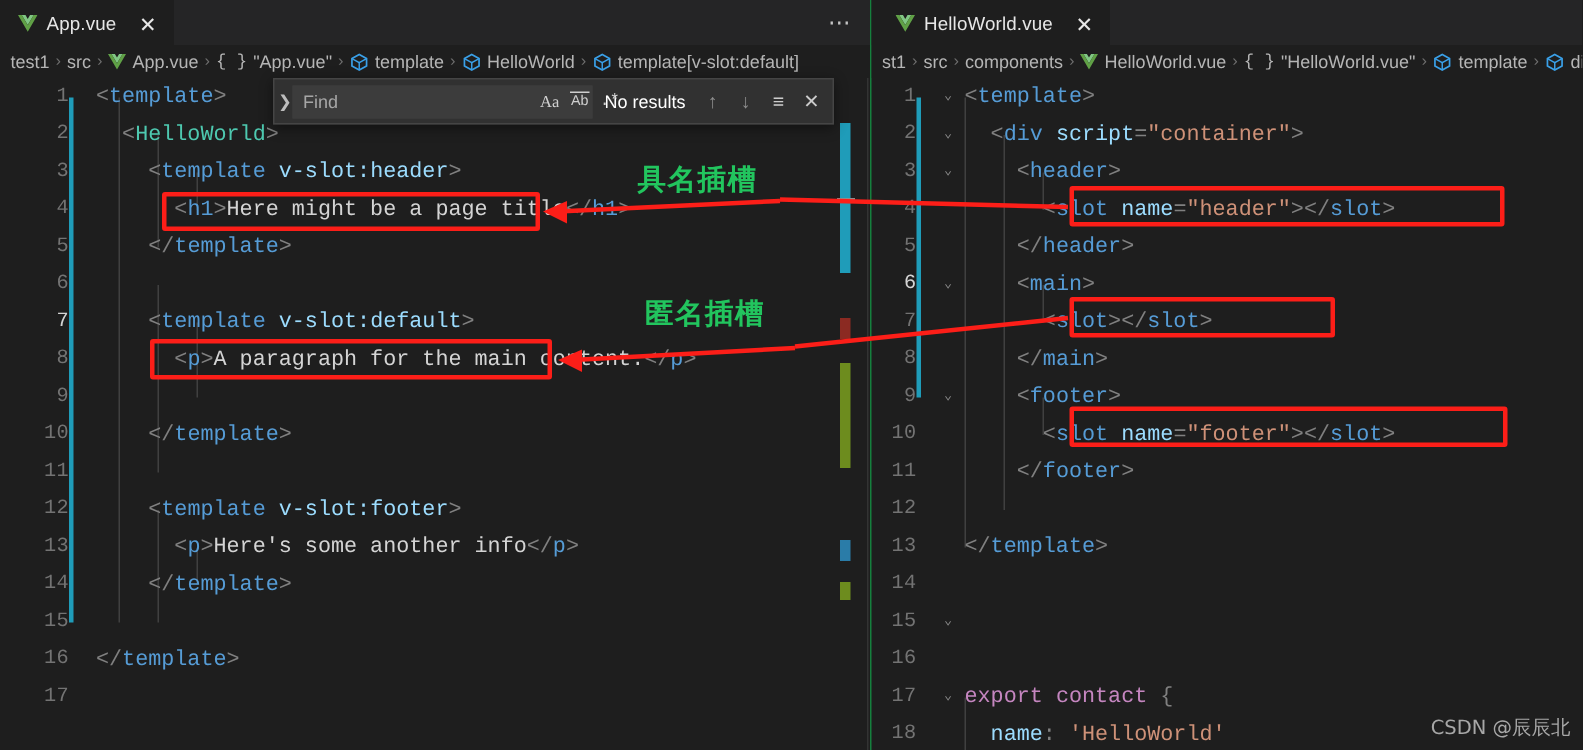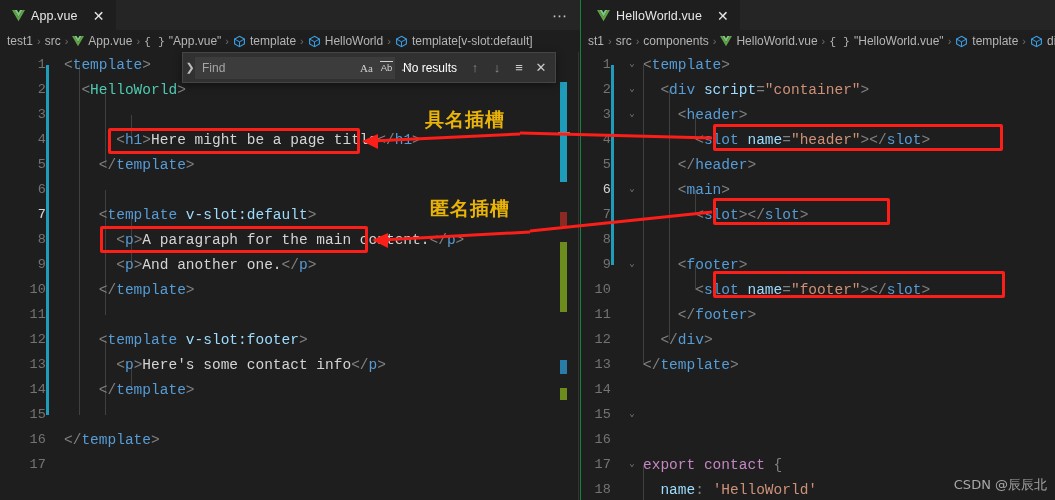--- a/index.html
+++ b/index.html
@@ -129,21 +129,21 @@
   
   .ruler { position: absolute; top: 52px; right: 0; width: 24px; bottom: 0; background: #1e1e1e; }
   .ruler-mark { position: absolute; left: 4px; width: 7px; }
   .ruler-line { position: absolute; left: 2px; width: 12px; height: 2px; background: #8d8d8d; }
   .pane-sep-line { position: absolute; top: 52px; bottom: 0; width: 1px; background: #333; }
 
   
   .anno { position: absolute; z-index: 30; pointer-events: none; }
   .redbox { border: 3px solid #fc1e18; border-radius: 2px; }
   .redlabel {
-    color: #eab308; font-size: 19px; font-weight: 700;
+    color: #22c55e; font-size: 19px; font-weight: 700;
     font-family: "DejaVu Sans", sans-serif; white-space: nowrap;
     letter-spacing: 1px;
   }
   .watermark {
     position: absolute; right: 8px; bottom: 6px; z-index: 35;
     color: #bfbfbf; font-size: 13px; opacity: .85;
     font-family: "DejaVu Sans", sans-serif; pointer-events: none;
   }
 </style>
 </head>
@@ -222,31 +222,31 @@
       <div class="guide" style="left:79px; top:13px; height:350px;"></div>
       <div class="guide" style="left:105px; top:38px; height:75px;"></div>
       <div class="guide" style="left:105px; top:138px; height:125px;"></div>
       <div class="guide" style="left:105px; top:288px; height:75px;"></div>
       <div class="guide" style="left:131px; top:63px; height:25px;"></div>
       <div class="guide" style="left:131px; top:163px; height:50px;"></div>
       <div class="guide" style="left:131px; top:313px; height:25px;"></div>
       <div class="code-rows" id="code-left">
           <div class="row"><span class="ln" style="width: 60px;">1</span><span class="code"><span class="t-punct">&lt;</span><span class="t-tag">template</span><span class="t-punct">&gt;</span></span></div>
           <div class="row"><span class="ln" style="width: 60px;">2</span><span class="code">  <span class="t-punct">&lt;</span><span class="t-comp">HelloWorld</span><span class="t-punct">&gt;</span></span></div>
-          <div class="row"><span class="ln" style="width: 60px;">3</span></div>
+          <div class="row"><span class="ln" style="width: 60px;">3</span><span class="code">    <span class="t-punct">&lt;</span><span class="t-tag">template</span><span class="t-text"> </span><span class="t-attr">v-slot:header</span><span class="t-punct">&gt;</span></span></div>
           <div class="row"><span class="ln" style="width: 60px;">4</span><span class="code">      <span class="t-punct">&lt;</span><span class="t-tag">h1</span><span class="t-punct">&gt;</span><span class="t-text">Here might be a page title</span><span class="t-punct">&lt;/</span><span class="t-tag">h1</span><span class="t-punct">&gt;</span></span></div>
           <div class="row"><span class="ln" style="width: 60px;">5</span><span class="code">    <span class="t-punct">&lt;/</span><span class="t-tag">template</span><span class="t-punct">&gt;</span></span></div>
           <div class="row"><span class="ln" style="width: 60px;">6</span><span class="code"></span></div>
           <div class="row active-line"><span class="ln" style="width: 60px;">7</span><span class="code">    <span class="t-punct">&lt;</span><span class="t-tag">template</span><span class="t-text"> </span><span class="t-attr">v-slot:default</span><span class="t-punct">&gt;</span></span></div>
           <div class="row"><span class="ln" style="width: 60px;">8</span><span class="code">      <span class="t-punct">&lt;</span><span class="t-tag">p</span><span class="t-punct">&gt;</span><span class="t-text">A paragraph for the main content.</span><span class="t-punct">&lt;/</span><span class="t-tag">p</span><span class="t-punct">&gt;</span></span></div>
-          <div class="row"><span class="ln" style="width: 60px;">9</span><span class="code">      <span class="t-punct">&lt;</span><span class="t-tag">p</span><span class="t-punct">&gt;</span><span class="t-text">And another one.</span><span class="t-punct">&lt;/</span><span class="t-tag">p</span><span class="t-punct">&gt;</span></span></div>
+          <div class="row"><span class="ln" style="width: 60px;">9</span></div>
           <div class="row"><span class="ln" style="width: 60px;">10</span><span class="code">    <span class="t-punct">&lt;/</span><span class="t-tag">template</span><span class="t-punct">&gt;</span></span></div>
           <div class="row"><span class="ln" style="width: 60px;">11</span><span class="code"></span></div>
           <div class="row"><span class="ln" style="width: 60px;">12</span><span class="code">    <span class="t-punct">&lt;</span><span class="t-tag">template</span><span class="t-text"> </span><span class="t-attr">v-slot:footer</span><span class="t-punct">&gt;</span></span></div>
-          <div class="row"><span class="ln" style="width: 60px;">13</span><span class="code">      <span class="t-punct">&lt;</span><span class="t-tag">p</span><span class="t-punct">&gt;</span><span class="t-text">Here's some contact info</span><span class="t-punct">&lt;/</span><span class="t-tag">p</span><span class="t-punct">&gt;</span></span></div>
+          <div class="row"><span class="ln" style="width: 60px;">13</span><span class="code">      <span class="t-punct">&lt;</span><span class="t-tag">p</span><span class="t-punct">&gt;</span><span class="t-text">Here's some another info</span><span class="t-punct">&lt;/</span><span class="t-tag">p</span><span class="t-punct">&gt;</span></span></div>
           <div class="row"><span class="ln" style="width: 60px;">14</span><span class="code">    <span class="t-punct">&lt;/</span><span class="t-tag">template</span><span class="t-punct">&gt;</span></span></div>
           <div class="row"><span class="ln" style="width: 60px;">15</span></div>
           <div class="row"><span class="ln" style="width: 60px;">16</span><span class="code"><span class="t-punct">&lt;/</span><span class="t-tag">template</span><span class="t-punct">&gt;</span></span></div>
           <div class="row"><span class="ln" style="width: 60px;">17</span><span class="code"></span></div>
         </div>
     </div>
 
     <div class="ruler">
       <div class="ruler-mark" style="top:30px; height:100px; background:#1f9cb9;"></div>
       <div class="ruler-line" style="top:80px;"></div>
@@ -325,25 +325,25 @@
       <div class="guide" style="left:114px; top:213px; height:25px;"></div>
       <div class="guide" style="left:62px; top:413px; height:60px;"></div>
       <div class="code-rows" id="code-right">
           <div class="row"><span class="ln" style="width: 44px;">1</span><span class="fold">⌄</span><span class="code"><span class="t-punct">&lt;</span><span class="t-tag">template</span><span class="t-punct">&gt;</span></span></div>
           <div class="row"><span class="ln" style="width: 44px;">2</span><span class="fold">⌄</span><span class="code">  <span class="t-punct">&lt;</span><span class="t-tag">div</span><span class="t-text"> </span><span class="t-attr">script</span><span class="t-punct">=</span><span class="t-string">"container"</span><span class="t-punct">&gt;</span></span></div>
           <div class="row"><span class="ln" style="width: 44px;">3</span><span class="fold">⌄</span><span class="code">    <span class="t-punct">&lt;</span><span class="t-tag">header</span><span class="t-punct">&gt;</span></span></div>
           <div class="row"><span class="ln" style="width: 44px;">4</span><span class="fold"></span><span class="code">      <span class="t-punct">&lt;</span><span class="t-tag">slot</span><span class="t-text"> </span><span class="t-attr">name</span><span class="t-punct">=</span><span class="t-string">"header"</span><span class="t-punct">&gt;</span><span class="t-punct">&lt;/</span><span class="t-tag">slot</span><span class="t-punct">&gt;</span></span></div>
           <div class="row"><span class="ln" style="width: 44px;">5</span><span class="fold"></span><span class="code">    <span class="t-punct">&lt;/</span><span class="t-tag">header</span><span class="t-punct">&gt;</span></span></div>
           <div class="row active-line"><span class="ln" style="width: 44px;">6</span><span class="fold">⌄</span><span class="code">    <span class="t-punct">&lt;</span><span class="t-tag">main</span><span class="t-punct">&gt;</span></span></div>
           <div class="row"><span class="ln" style="width: 44px;">7</span><span class="fold"></span><span class="code">      <span class="t-punct">&lt;</span><span class="t-tag">slot</span><span class="t-punct">&gt;</span><span class="t-punct">&lt;/</span><span class="t-tag">slot</span><span class="t-punct">&gt;</span></span></div>
-          <div class="row"><span class="ln" style="width: 44px;">8</span><span class="fold"></span></div>
+          <div class="row"><span class="ln" style="width: 44px;">8</span><span class="fold"></span><span class="code">    <span class="t-punct">&lt;/</span><span class="t-tag">main</span><span class="t-punct">&gt;</span></span></div>
           <div class="row"><span class="ln" style="width: 44px;">9</span><span class="fold">⌄</span><span class="code">    <span class="t-punct">&lt;</span><span class="t-tag">footer</span><span class="t-punct">&gt;</span></span></div>
           <div class="row"><span class="ln" style="width: 44px;">10</span><span class="fold"></span><span class="code">      <span class="t-punct">&lt;</span><span class="t-tag">slot</span><span class="t-text"> </span><span class="t-attr">name</span><span class="t-punct">=</span><span class="t-string">"footer"</span><span class="t-punct">&gt;</span><span class="t-punct">&lt;/</span><span class="t-tag">slot</span><span class="t-punct">&gt;</span></span></div>
           <div class="row"><span class="ln" style="width: 44px;">11</span><span class="fold"></span><span class="code">    <span class="t-punct">&lt;/</span><span class="t-tag">footer</span><span class="t-punct">&gt;</span></span></div>
-          <div class="row"><span class="ln" style="width: 44px;">12</span><span class="fold"></span><span class="code">  <span class="t-punct">&lt;/</span><span class="t-tag">div</span><span class="t-punct">&gt;</span></span></div>
+          <div class="row"><span class="ln" style="width: 44px;">12</span><span class="fold"></span></div>
           <div class="row"><span class="ln" style="width: 44px;">13</span><span class="fold"></span><span class="code"><span class="t-punct">&lt;/</span><span class="t-tag">template</span><span class="t-punct">&gt;</span></span></div>
           <div class="row"><span class="ln" style="width: 44px;">14</span><span class="fold"></span><span class="code"></span></div>
           <div class="row"><span class="ln" style="width: 44px;">15</span><span class="fold">⌄</span></div>
           <div class="row"><span class="ln" style="width: 44px;">16</span><span class="fold"></span><span class="code"></span></div>
           <div class="row"><span class="ln" style="width: 44px;">17</span><span class="fold">⌄</span><span class="code"><span class="t-kw">export</span><span class="t-text"> </span><span class="t-kw">contact</span><span class="t-text"> </span><span class="t-punct">{</span></span></div>
           <div class="row"><span class="ln" style="width: 44px;">18</span><span class="fold"></span><span class="code">  <span class="t-prop">name</span><span class="t-punct">:</span><span class="t-text"> </span><span class="t-string">'HelloWorld'</span></span></div>
         </div>
     </div>
 
     <div class="watermark">CSDN @辰辰北</div>

